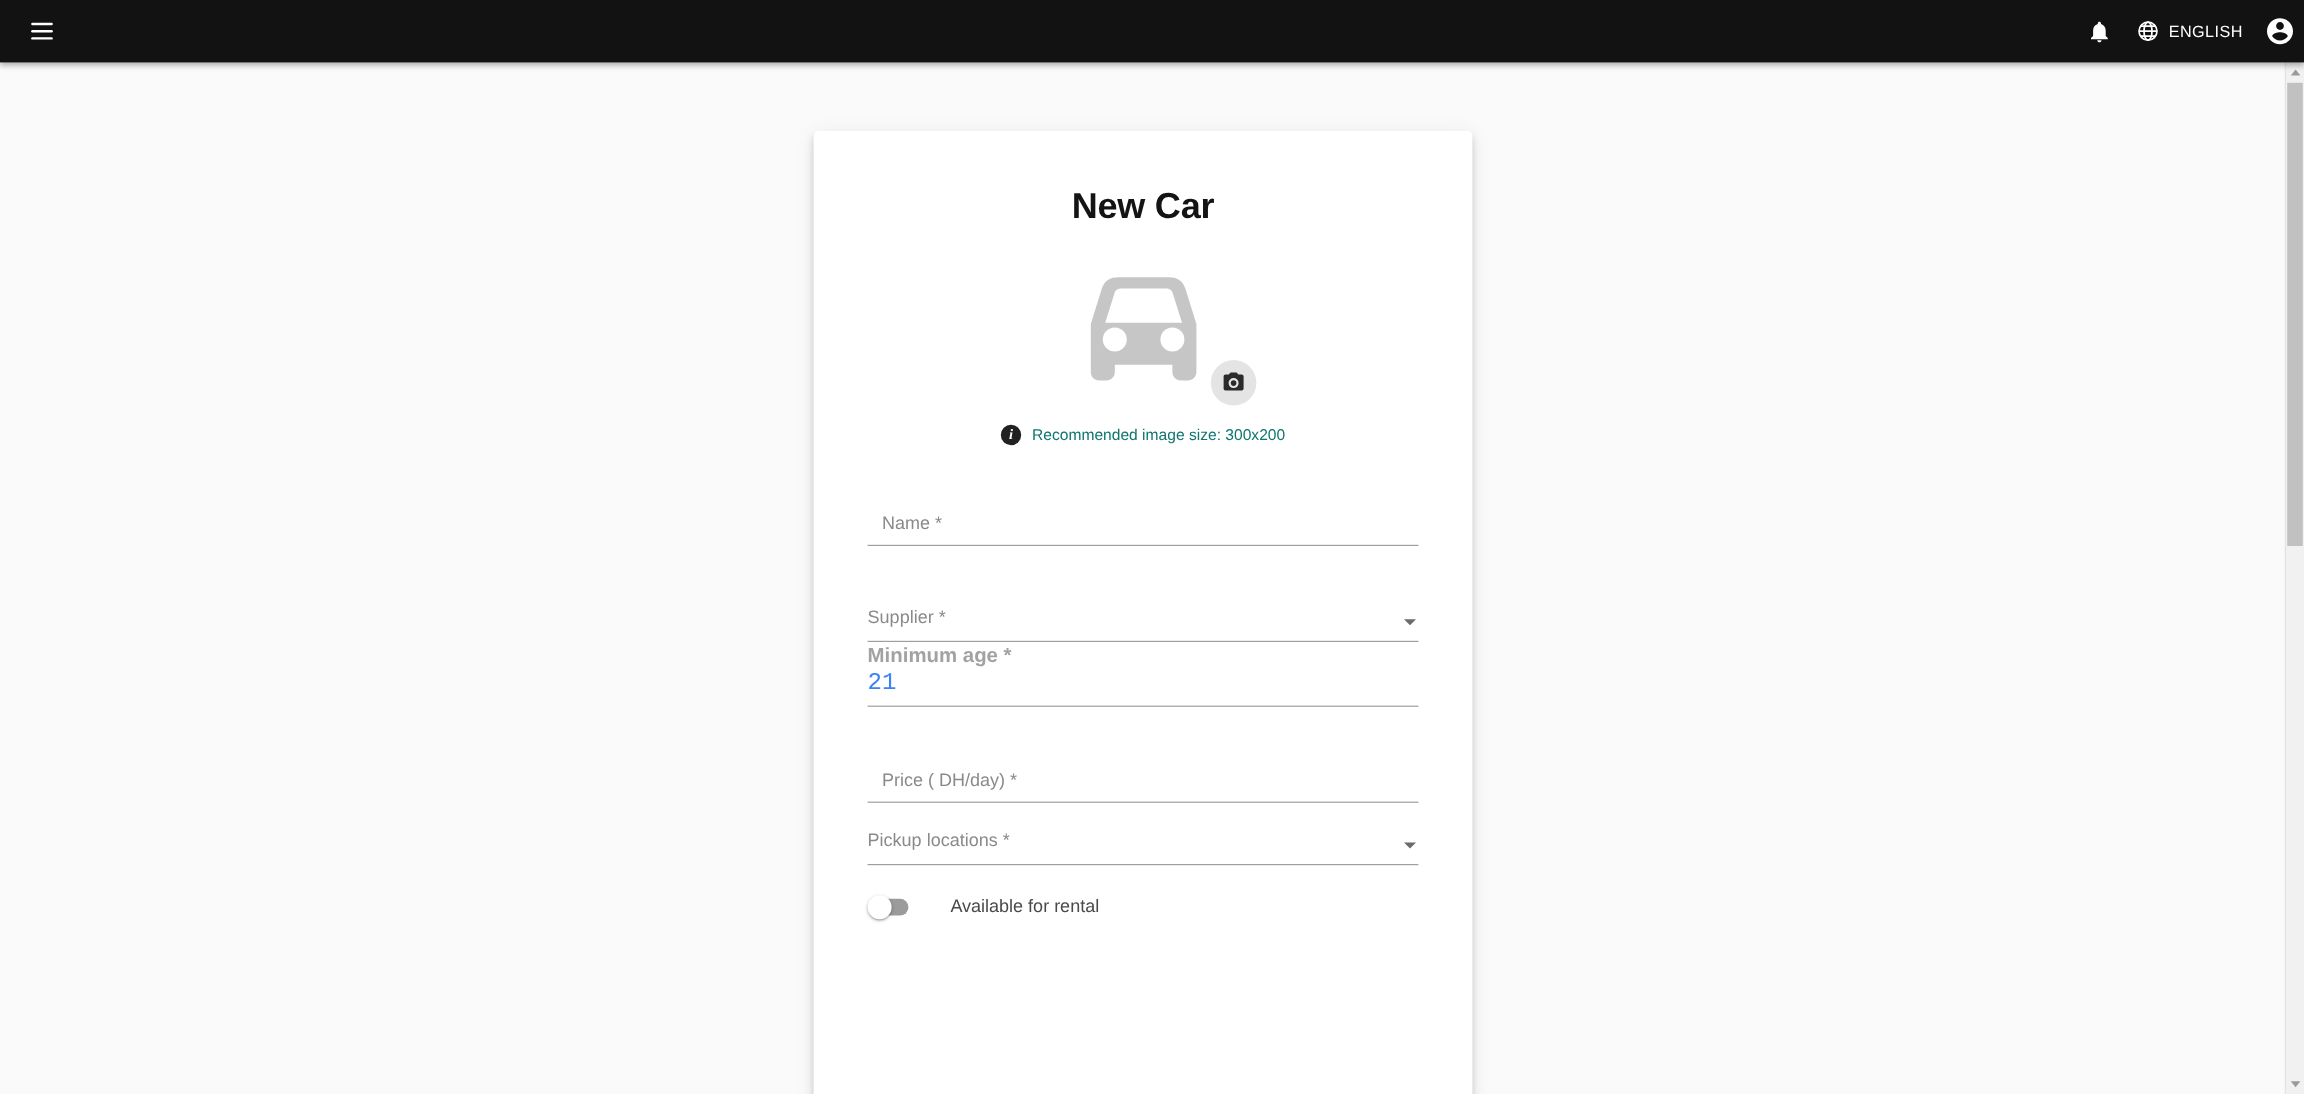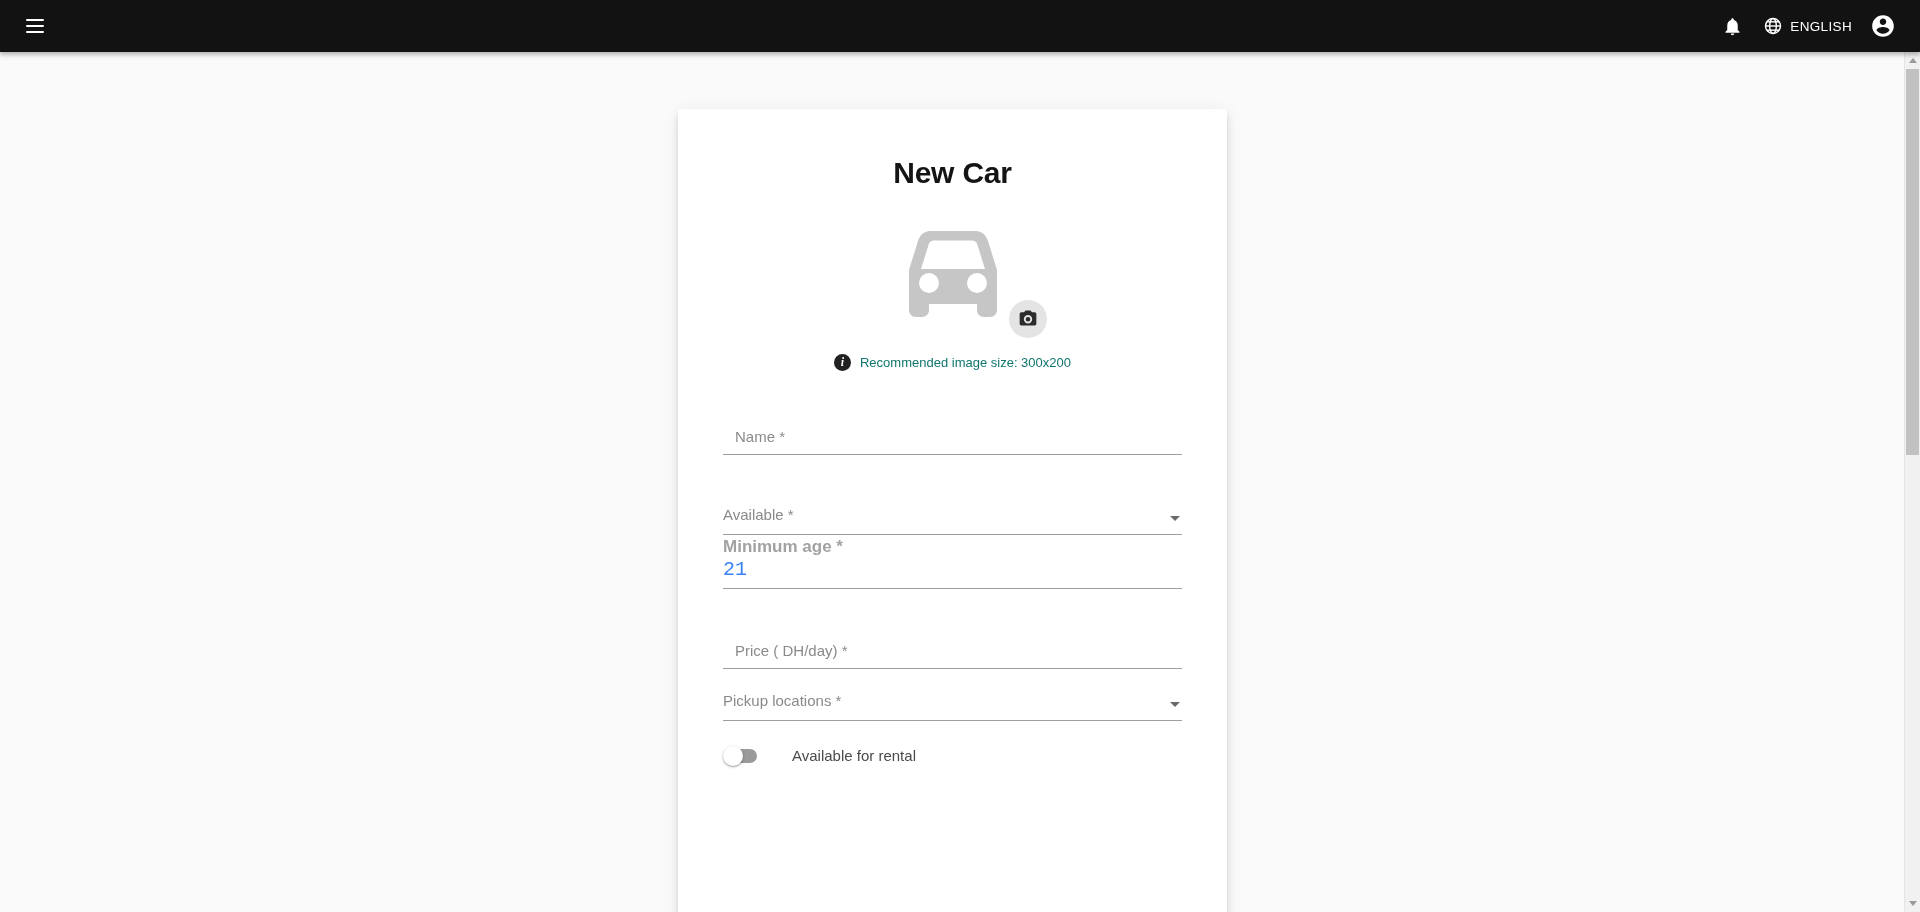--- a/index.html
+++ b/index.html
@@ -54,21 +54,20 @@
     display: block;
     height: 2px;
     width: 100%;
     background: #ffffff;
     border-radius: 1px;
   }
   .appbar-spacer { flex: 1 1 auto; }
   .appbar-right {
     display: flex;
     align-items: center;
-    padding-right: 17px;
     gap: 2px;
   }
   .lang-btn {
     display: flex;
     align-items: center;
     gap: 7px;
     background: transparent;
     border: 0;
     cursor: pointer;
     color: #ffffff;
@@ -429,21 +428,21 @@
     <div class="form">
 
       <div class="field">
         <input class="field-input" type="text" placeholder="Name *" style="">
         <div class="field-line"></div>
       </div>
 
       <div class="gap-md"></div>
 
       <div class="field">
-        <span class="field-label">Available *</span>
+        <span class="field-label">Supplier *</span>
         <div class="select-arrow"></div>
         <div class="field-line"></div>
       </div>
 
       <div class="field-filled">
         <span class="float-label">Minimum age *</span>
         <input class="filled-value" type="text" value="21" style="">
         <div class="field-line"></div>
       </div>
 

